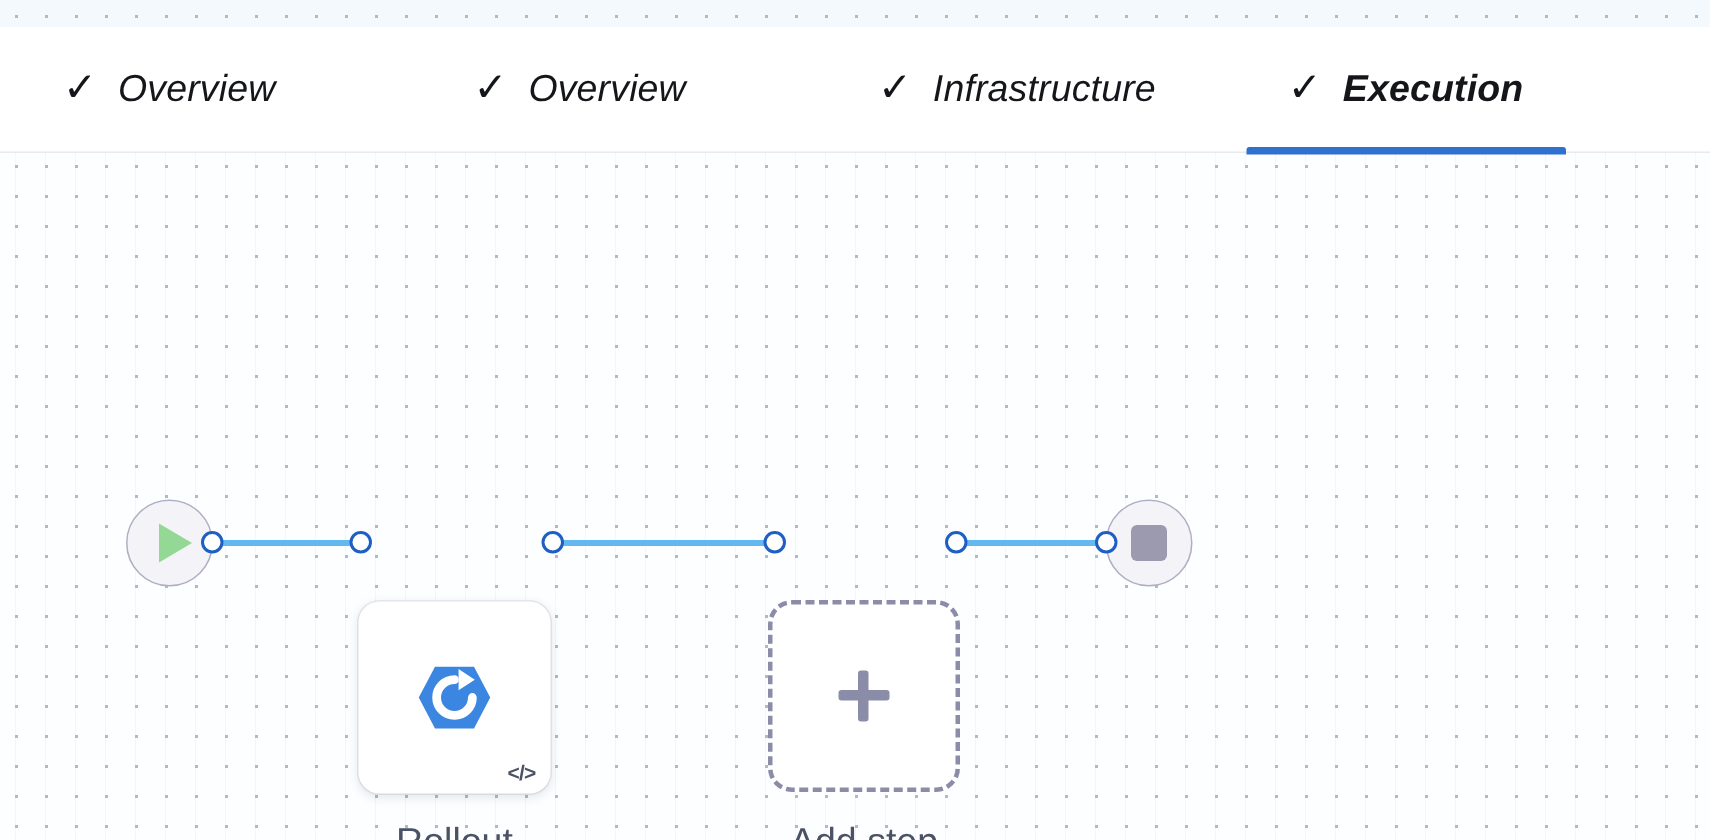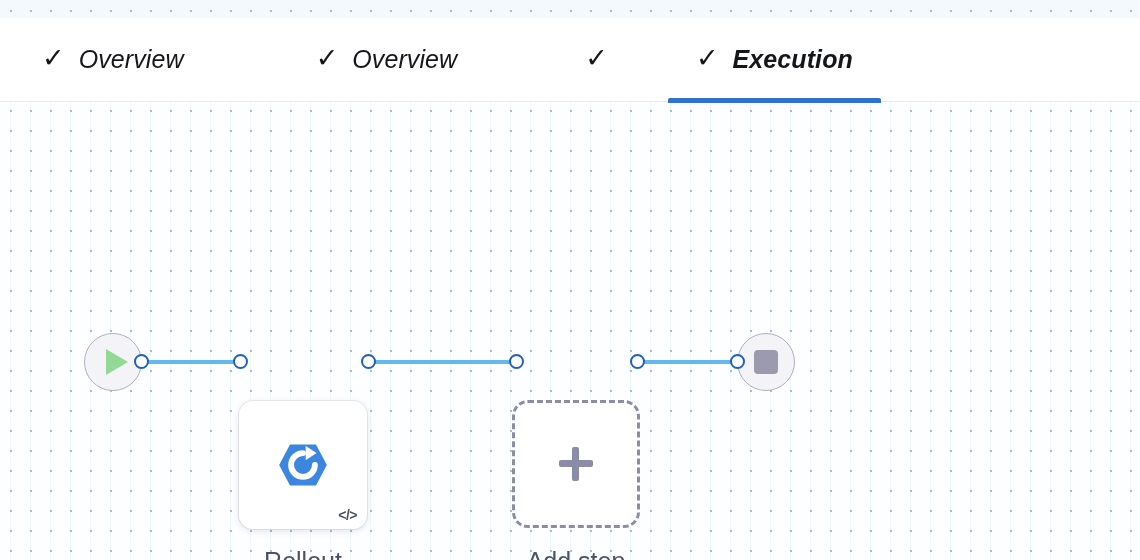--- a/index.html
+++ b/index.html
@@ -249,20 +249,21 @@
       <span class="tab-label">Overview</span>
     </div>
 
     <div class="tab tab-service">
       <span class="tab-check">✓</span>
       <span class="tab-label">Overview</span>
     </div>
 
     <div class="tab tab-infrastructure">
       <span class="tab-check">✓</span>
+      <span class="tab-label">Infrastructure</span>
     </div>
 
     <div class="tab tab-execution is-active">
       <span class="tab-check">✓</span>
       <span class="tab-label">Execution</span>
     </div>
 
   </div>
 
   <div class="pipeline">

